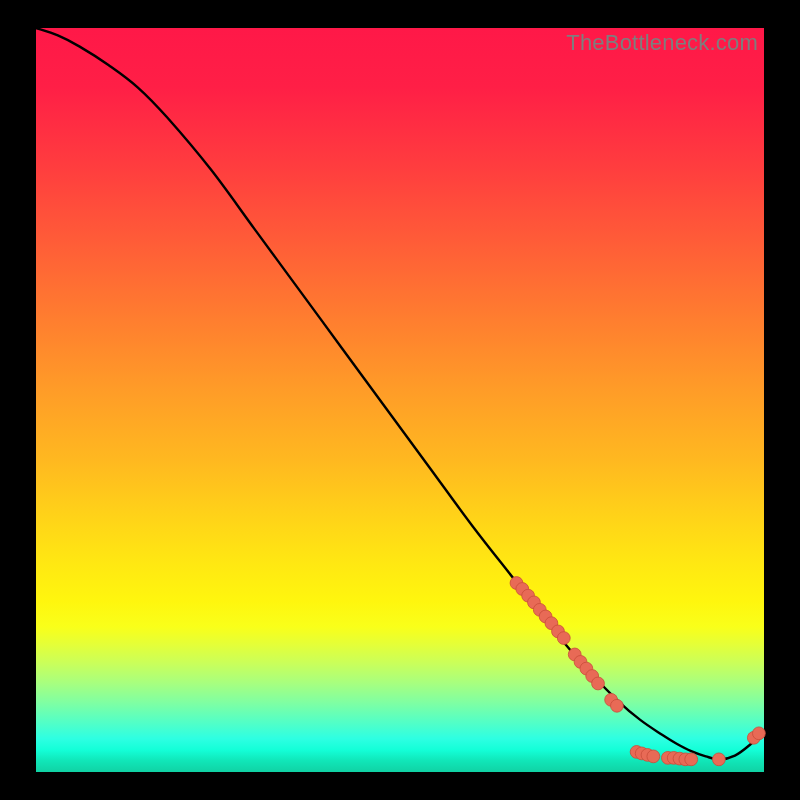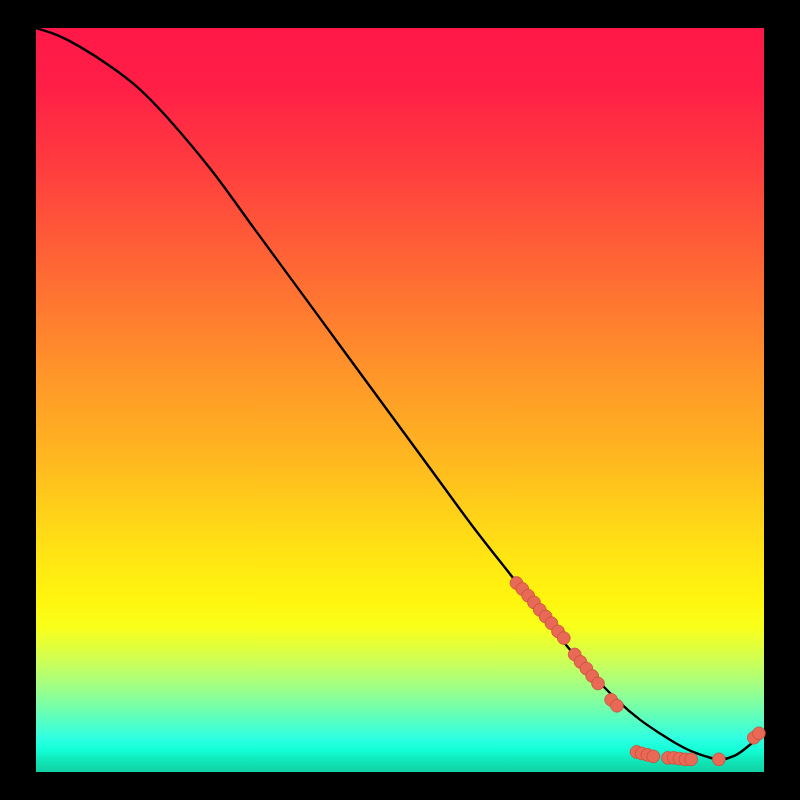--- a/index.html
+++ b/index.html
@@ -117,15 +117,16 @@
             <circle cx="637.73" cy="729.86" r="6.4" fill="#e86a56" stroke="#c94d3a" stroke-width="0.8"></circle>
             <circle cx="643.55" cy="730.61" r="6.4" fill="#e86a56" stroke="#c94d3a" stroke-width="0.8"></circle>
             <circle cx="649.38" cy="731.35" r="6.4" fill="#e86a56" stroke="#c94d3a" stroke-width="0.8"></circle>
             <circle cx="655.20" cy="731.35" r="6.4" fill="#e86a56" stroke="#c94d3a" stroke-width="0.8"></circle>
             <circle cx="682.86" cy="731.35" r="6.4" fill="#e86a56" stroke="#c94d3a" stroke-width="0.8"></circle>
             <circle cx="717.81" cy="709.78" r="6.4" fill="#e86a56" stroke="#c94d3a" stroke-width="0.8"></circle>
             <circle cx="722.90" cy="705.31" r="6.4" fill="#e86a56" stroke="#c94d3a" stroke-width="0.8"></circle>
           </g>
       </svg>
 
+      <div class="watermark">TheBottleneck.com</div>
     </div>
   </div>
 </div>
 
 </body></html>

